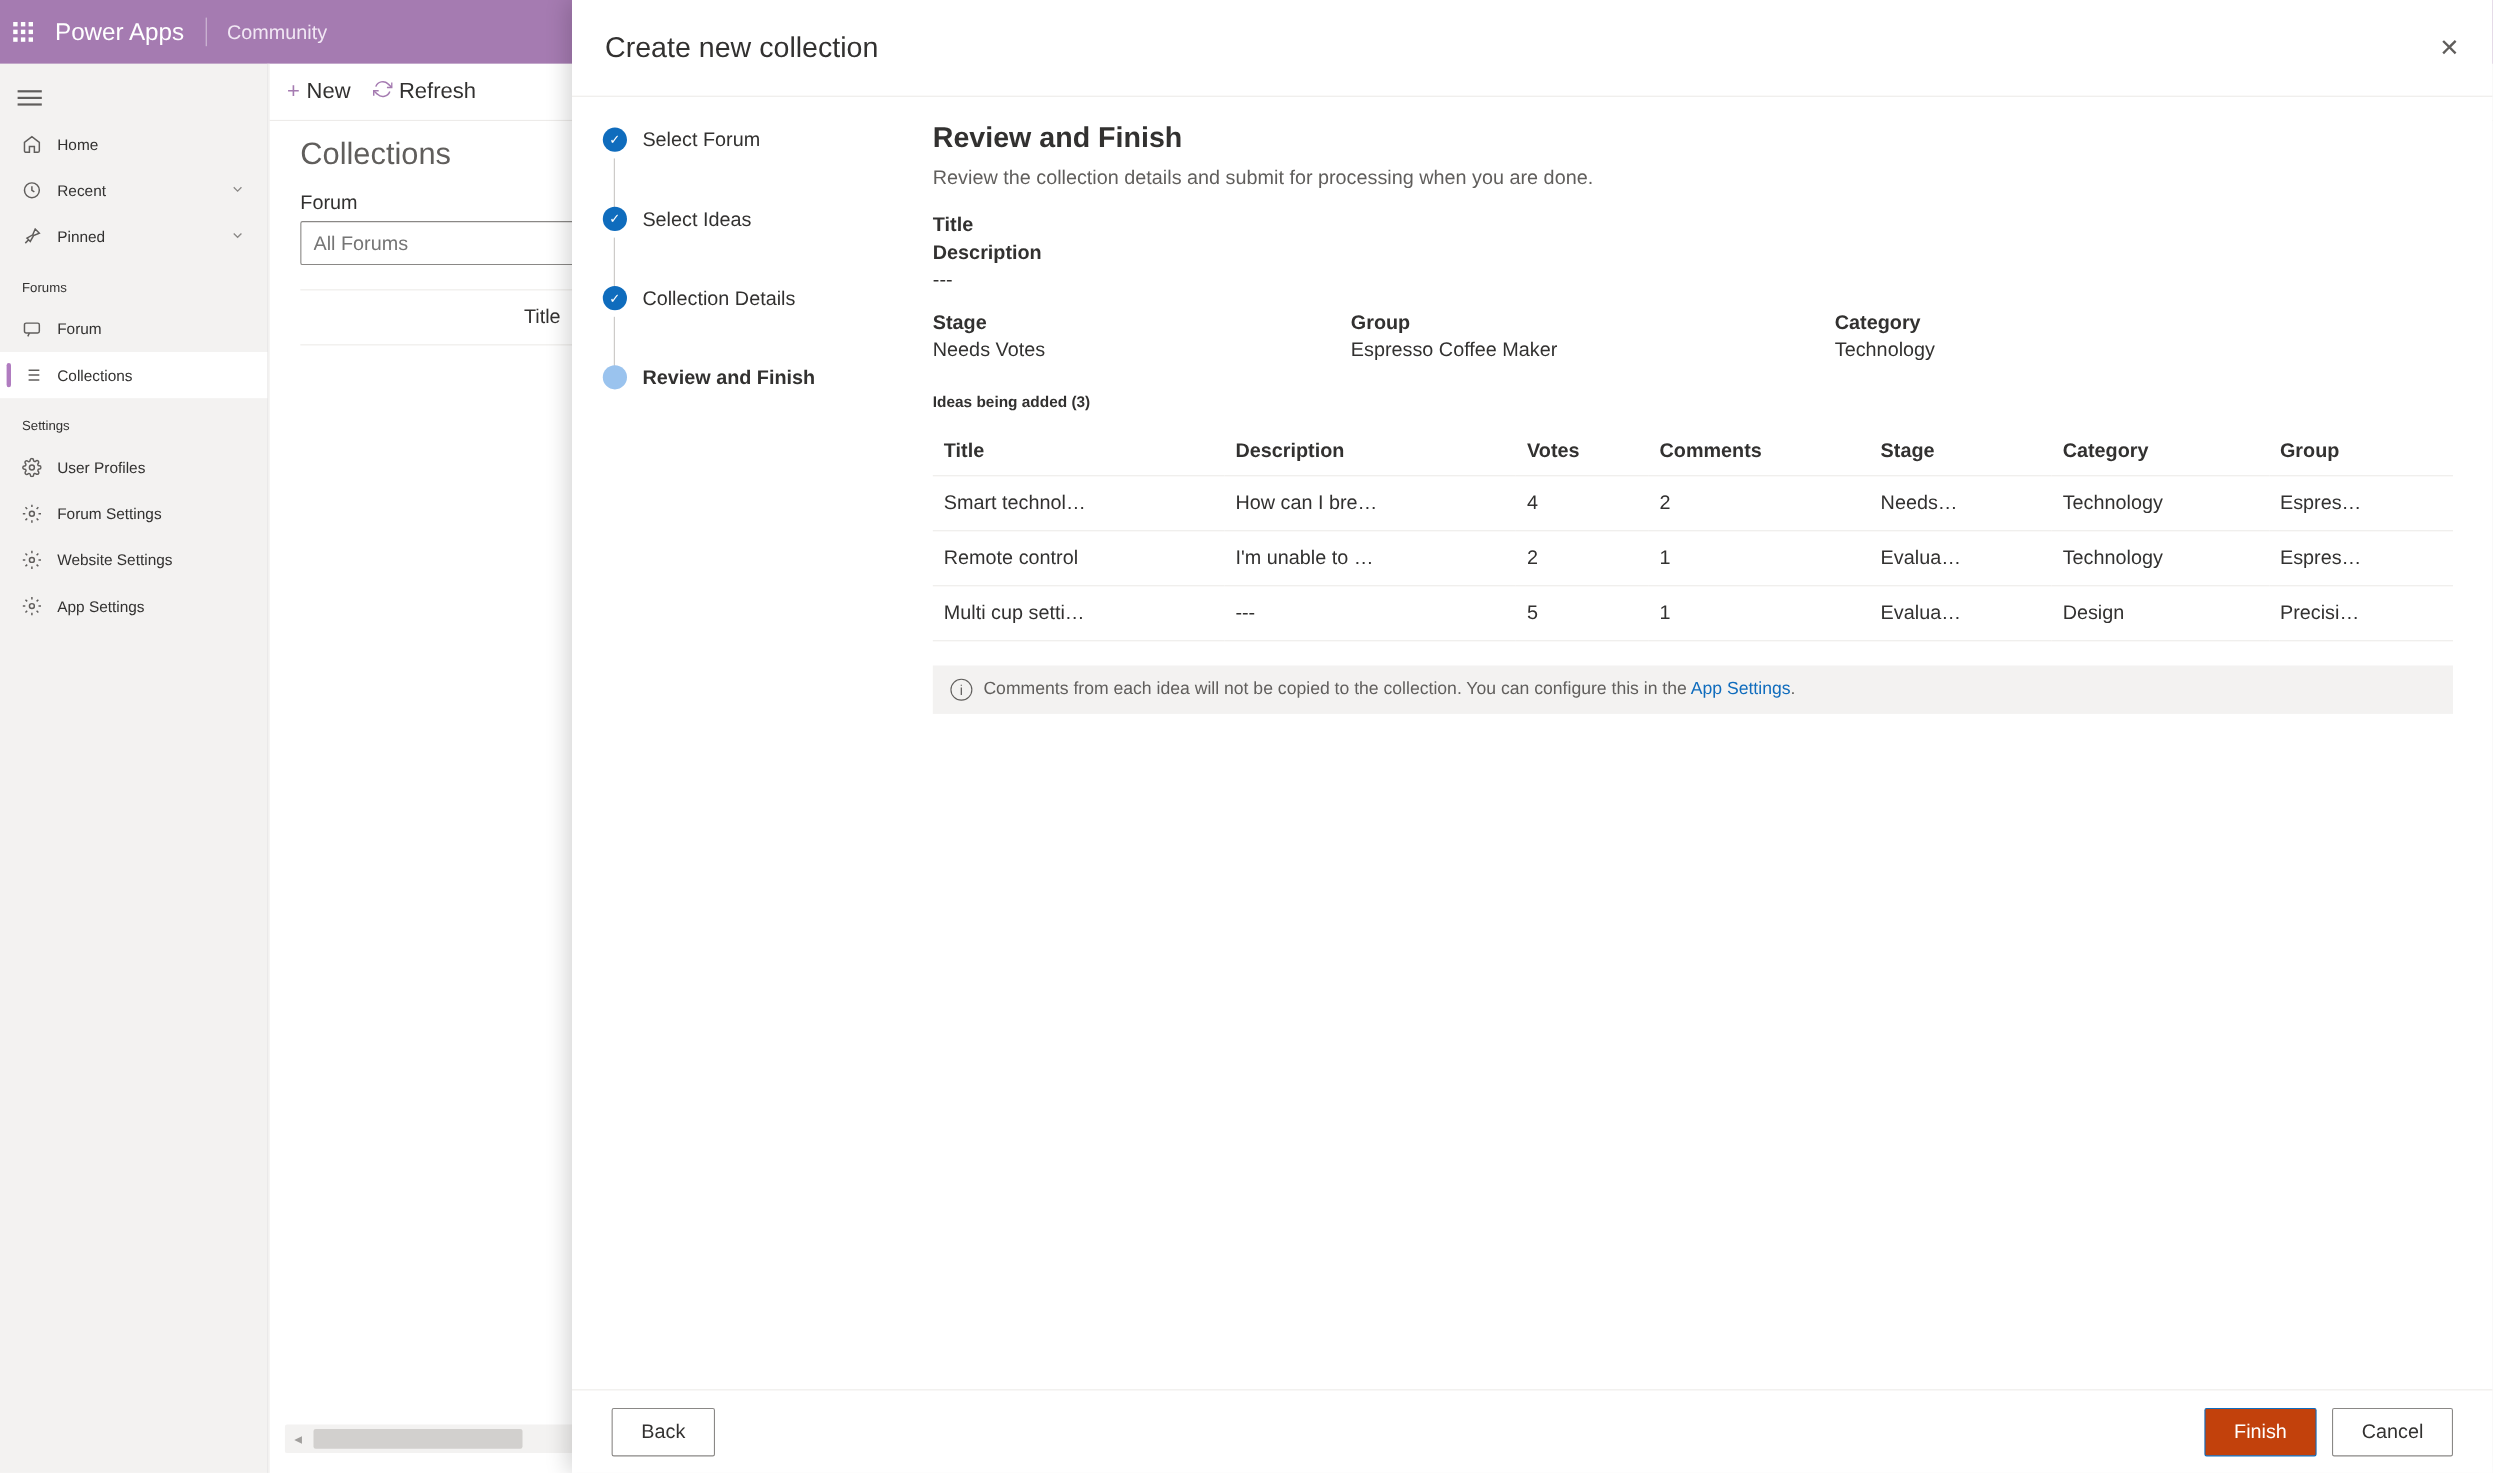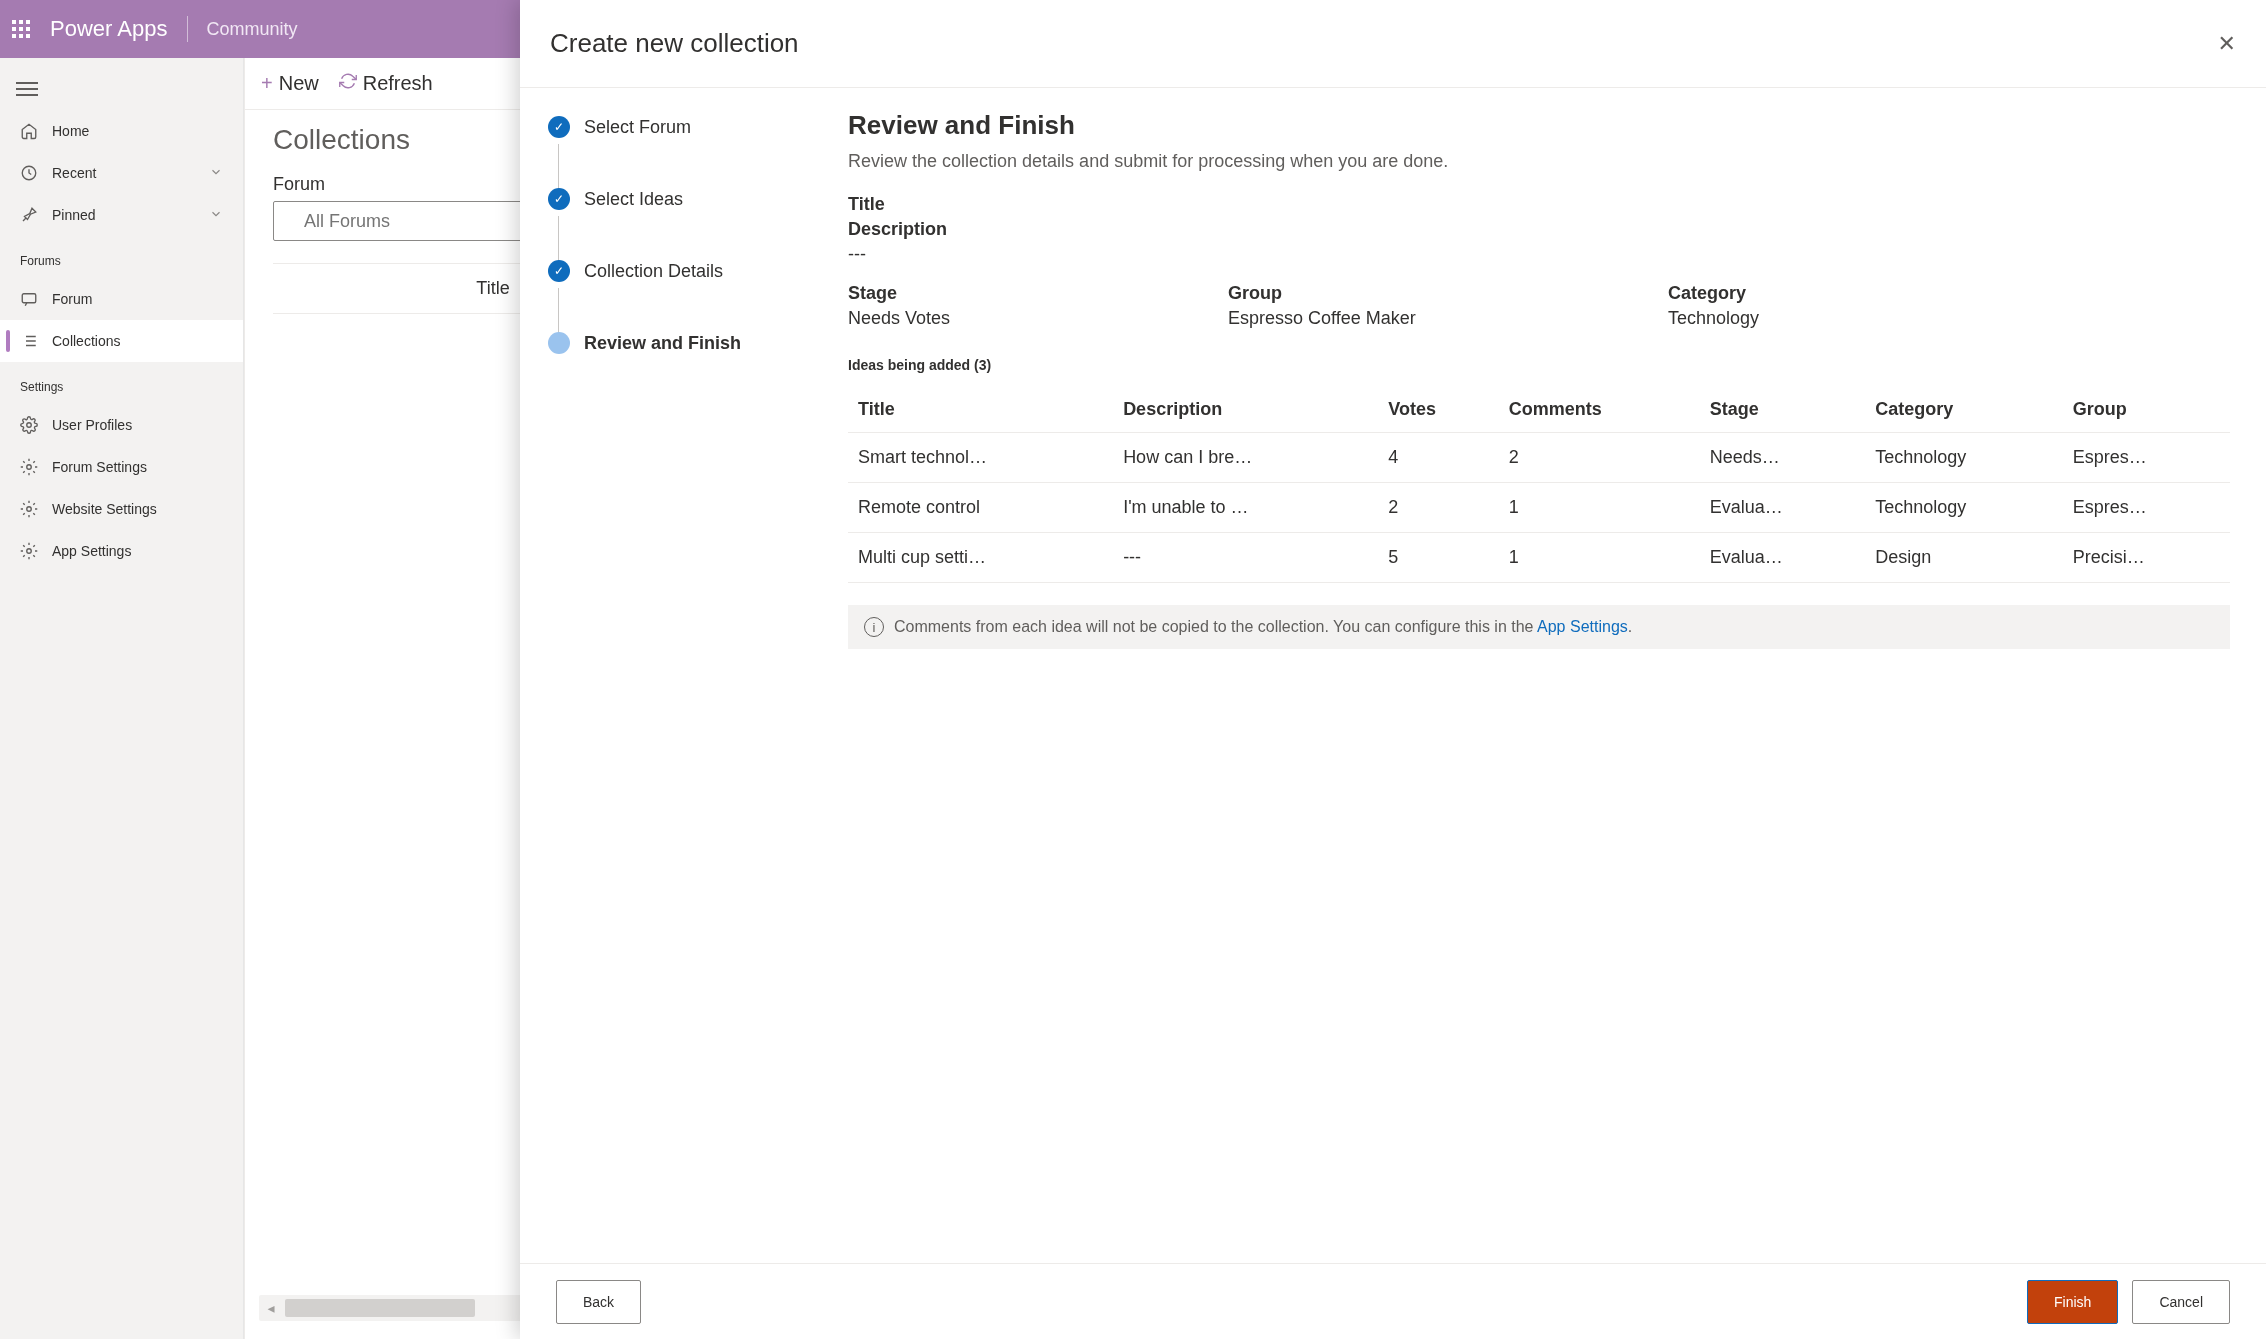--- a/index.html
+++ b/index.html
@@ -74,21 +74,21 @@
       align-items:center;padding:0 16px;gap:20px;
     }
     .cmd-btn { display:flex;align-items:center;gap:6px;color:#323130;cursor:pointer; font-size:20px;}
     .cmd-icon { color:#a57bb1; font-size:20px; }
 
     .coll-body { padding:14px 28px; }
     .coll-title { font-size:28px;color:#605e5c;font-weight:400;margin-bottom:18px; }
     .field-label { font-size:18px;color:#323130;margin-bottom:6px; }
     .forum-input {
       width:440px;height:40px;border:1px solid #8a8886;border-radius:2px;
-      padding:0 30px;font-size:18px;color:#ef4444;outline:none;
+      padding:0 11px;font-size:18px;color:#ef4444;outline:none;
     }
     .table-header {
       margin-top:22px;border-top:1px solid #edebe9;border-bottom:1px solid #edebe9;
       padding:14px 0;text-align:center;font-size:18px;color:#323130;width:440px;
     }
     .hscroll {
       position:absolute;left:14px;bottom:18px;right:26px;height:26px;
       background:#f3f2f1;border-radius:2px;display:flex;align-items:center;
     }
     .hscroll .arrow { width:24px;text-align:center;color:#a19f9d;cursor:pointer; }
@@ -159,21 +159,21 @@
       width:20px;height:20px;border:1.5px solid #605e5c;border-radius:50%;
       display:flex;align-items:center;justify-content:center;font-size:13px;
     }
     .info-bar a { color:#0f6cbd;text-decoration:none; }
 
     .modal-footer {
       border-top:1px solid #edebe9;height:76px;display:flex;align-items:center;
       padding:0 36px;
     }
     .btn {
-      height:44px;padding:0 26px;border-radius:2px;font-size:14px;cursor:pointer;
+      height:44px;padding:0 26px;border-radius:2px;font-size:18px;cursor:pointer;
       border:1px solid #8a8886;background:#fff;color:#323130;
     }
     .btn.primary { background:#c2410c;color:#fff;border-color:#0f6cbd; }
     .footer-right { margin-left:auto;display:flex;gap:14px; }
   </style>
 </head>
 <body>
 
 <div class="app-bar">
   <div class="waffle">

